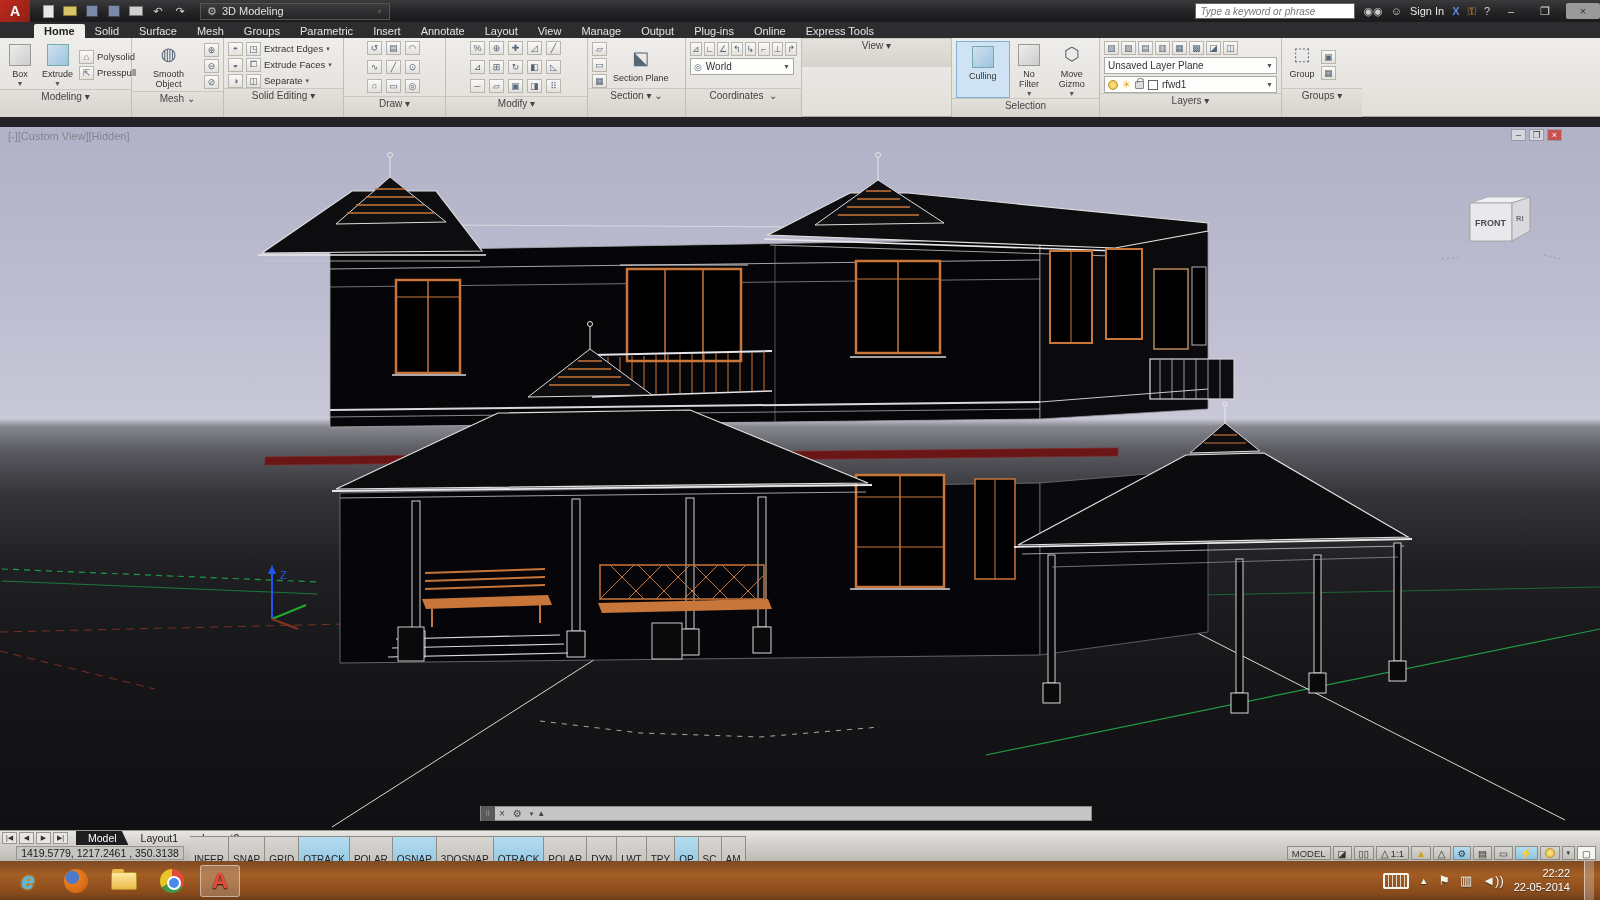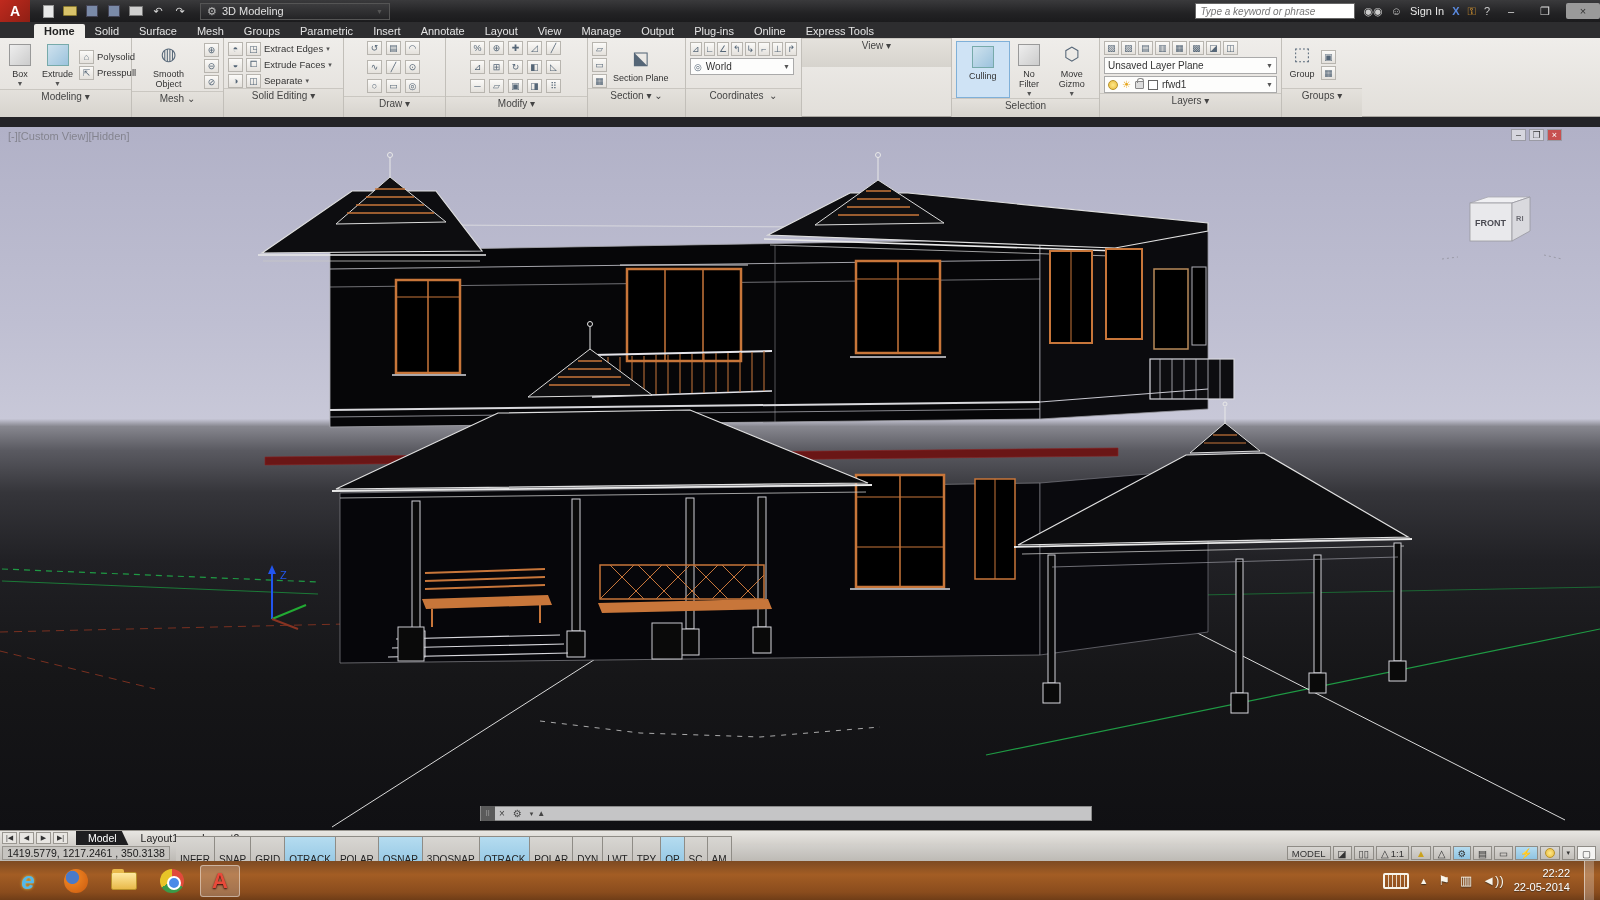--- a/index.html
+++ b/index.html
@@ -104,21 +104,21 @@
   .navbtn { width:15px; height:12px; border:1px solid #9a9791; background:#e8e6e2; margin-left:2px;
     font-size:7px; color:#333; display:flex; align-items:center; justify-content:center; }
   .ltab { font-size:10.5px; color:#222; padding:0 12px; height:15px; line-height:15px;
     clip-path:polygon(0 0, calc(100% - 7px) 0, 100% 100%, 0 100%); background:transparent; }
   .ltab.active { background:#1e1e20; color:#fff; }
 
   
   #statusbar { position:absolute; top:845px; left:0; width:1600px; height:16px;
     background:linear-gradient(180deg,#d2d0cc,#bdbab5); display:flex; align-items:center; font-size:10px; }
   #coords { width:168px; text-align:center; color:#1a1a1a; font-size:10.5px;
-    background:#c6c4c0; border:1px solid #98958f; height:14px; line-height:13px; margin-left:2px; }
+    background:#c6c4c0; border:1px solid #98958f; height:14px; line-height:13px; margin-left:16px; }
   .toggle { height:14px; line-height:13px; padding:16px 4px; border:1px solid #8f8c86;
     border-left:none; color:#222; background:linear-gradient(180deg,#d8d6d2,#c2bfba); font-size:10px; }
   .toggle.active { background:linear-gradient(180deg,#b5dcf0,#8fc4e2); }
   #sb-right { margin-left:auto; display:flex; align-items:center; gap:2px; padding-right:4px; }
   .sbbtn { height:14px; border:1px solid #8f8c86; background:linear-gradient(180deg,#d8d6d2,#c2bfba);
     color:#333; font-size:9.5px; display:flex; align-items:center; padding:0 4px; gap:2px; }
   .sbbtn.blue { background:linear-gradient(180deg,#b5dcf0,#8fc4e2); }
   .sb-ico { font-size:10px; }
   .sb-yellow { color:#caa21e; }
 

